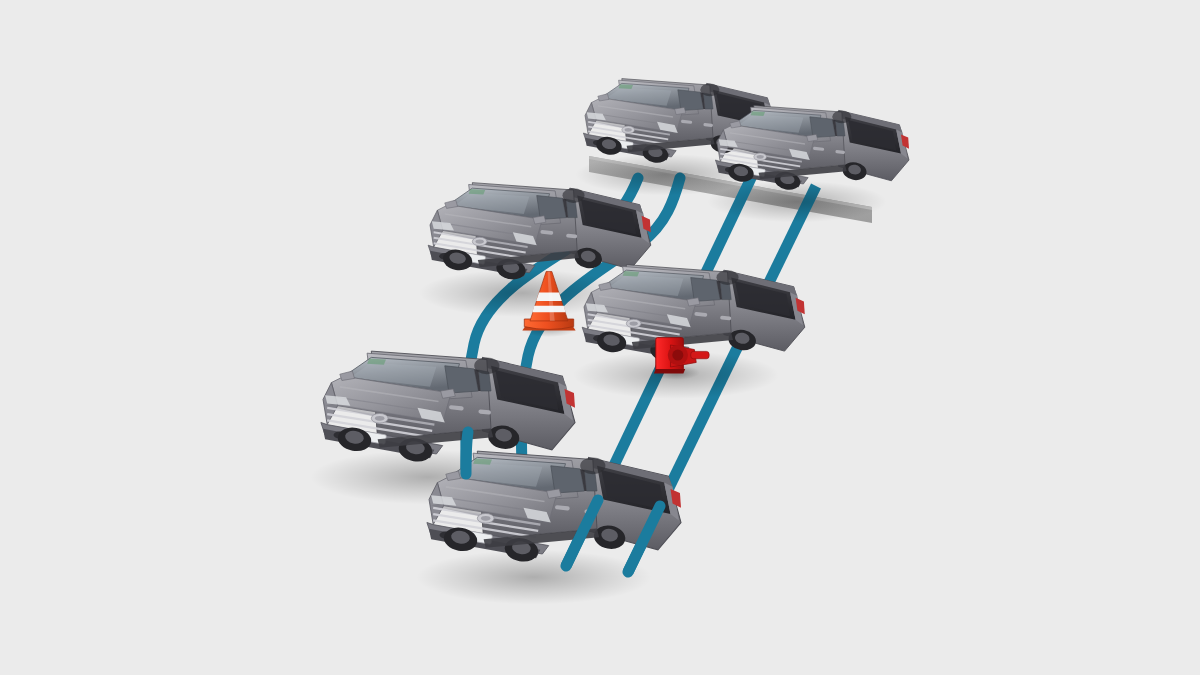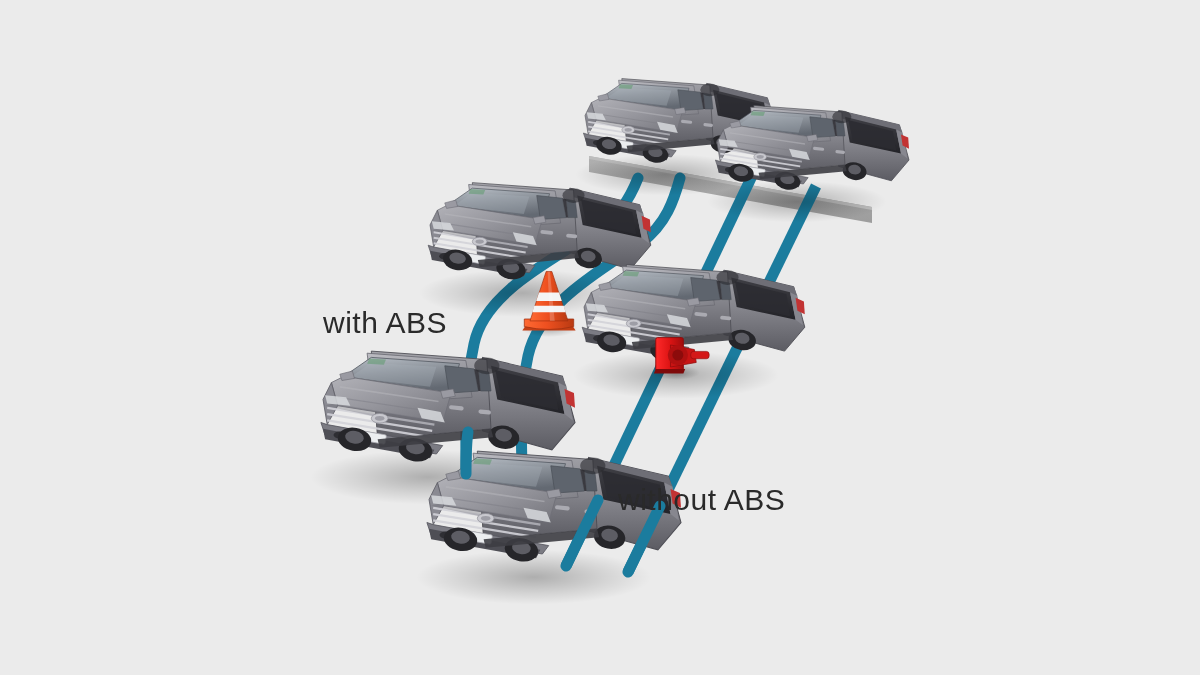--- a/index.html
+++ b/index.html
@@ -225,17 +225,15 @@
       <use href="#pickup"></use>
     </g>
 
     <g fill="none" stroke="#1b7c9e" stroke-width="11" stroke-linecap="round">
       <path d="M 466 474 C 466 452, 466 444, 468 432"></path>
       <path d="M 566 566 L 598 500"></path>
       <path d="M 628 572 L 660 506"></path>
     </g>
   </svg>
 
-  <div class="label" id="label-with-abs">with ABS</div>
-
-  <div class="label" id="label-without-abs">without ABS</div>
+
 
 </div>
 
 </body></html>

